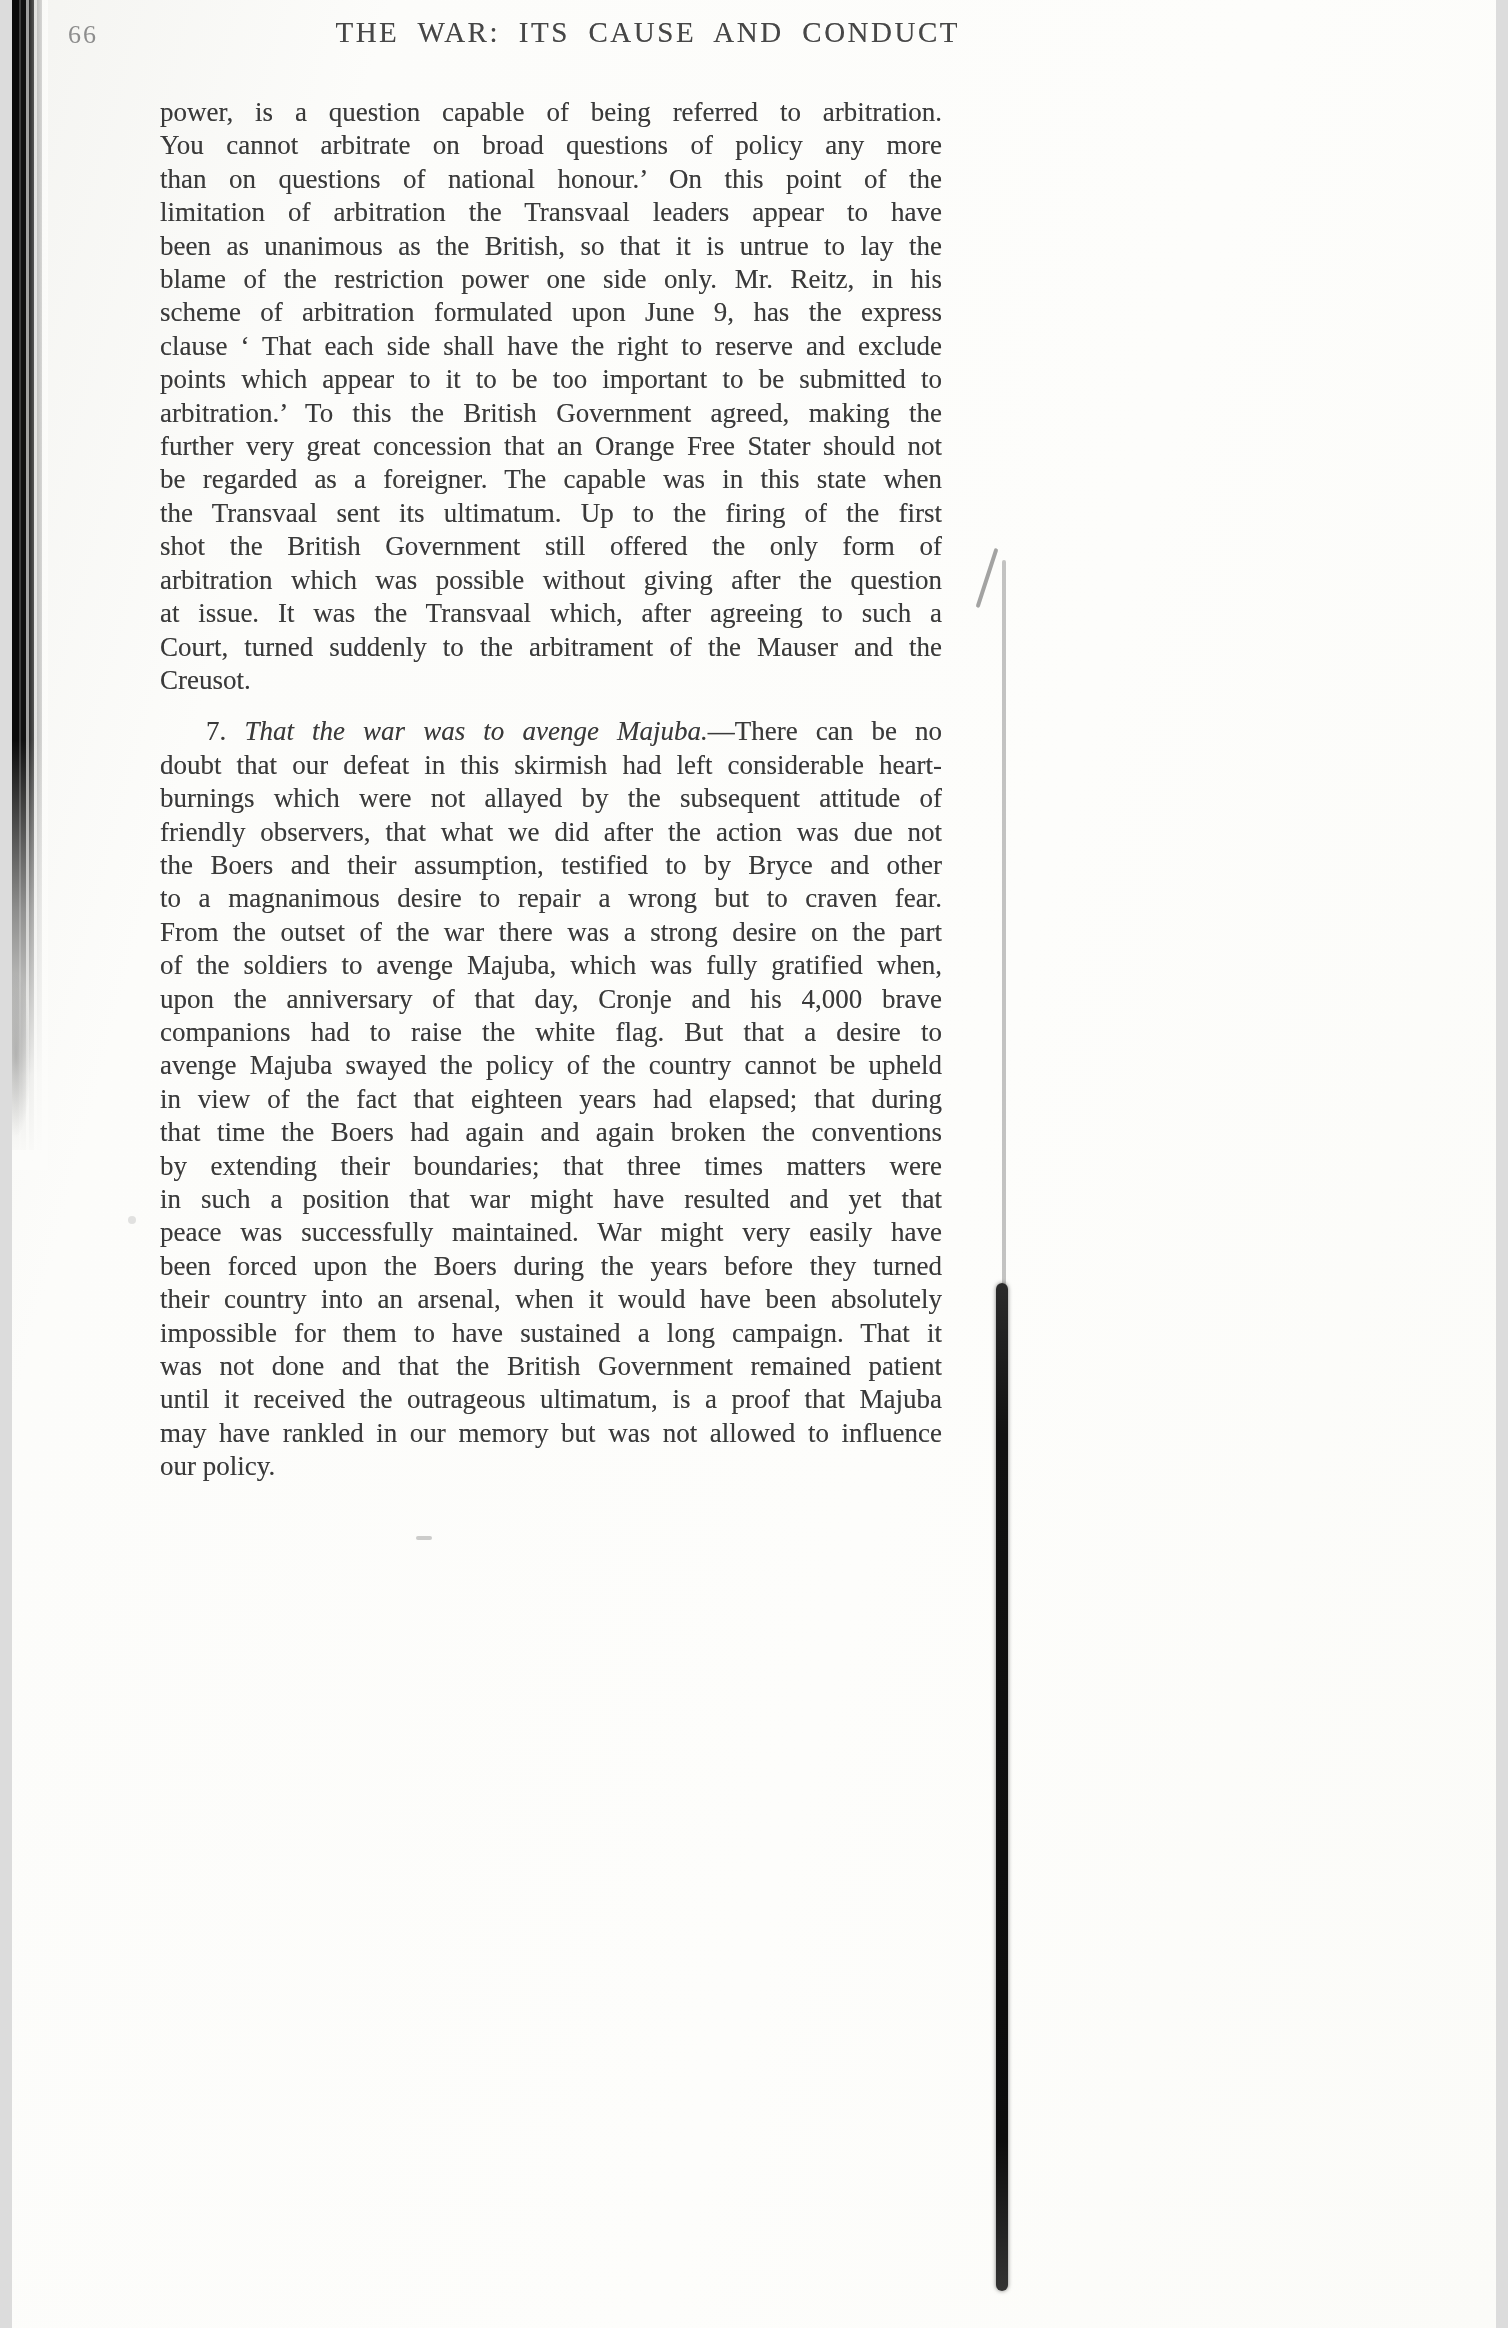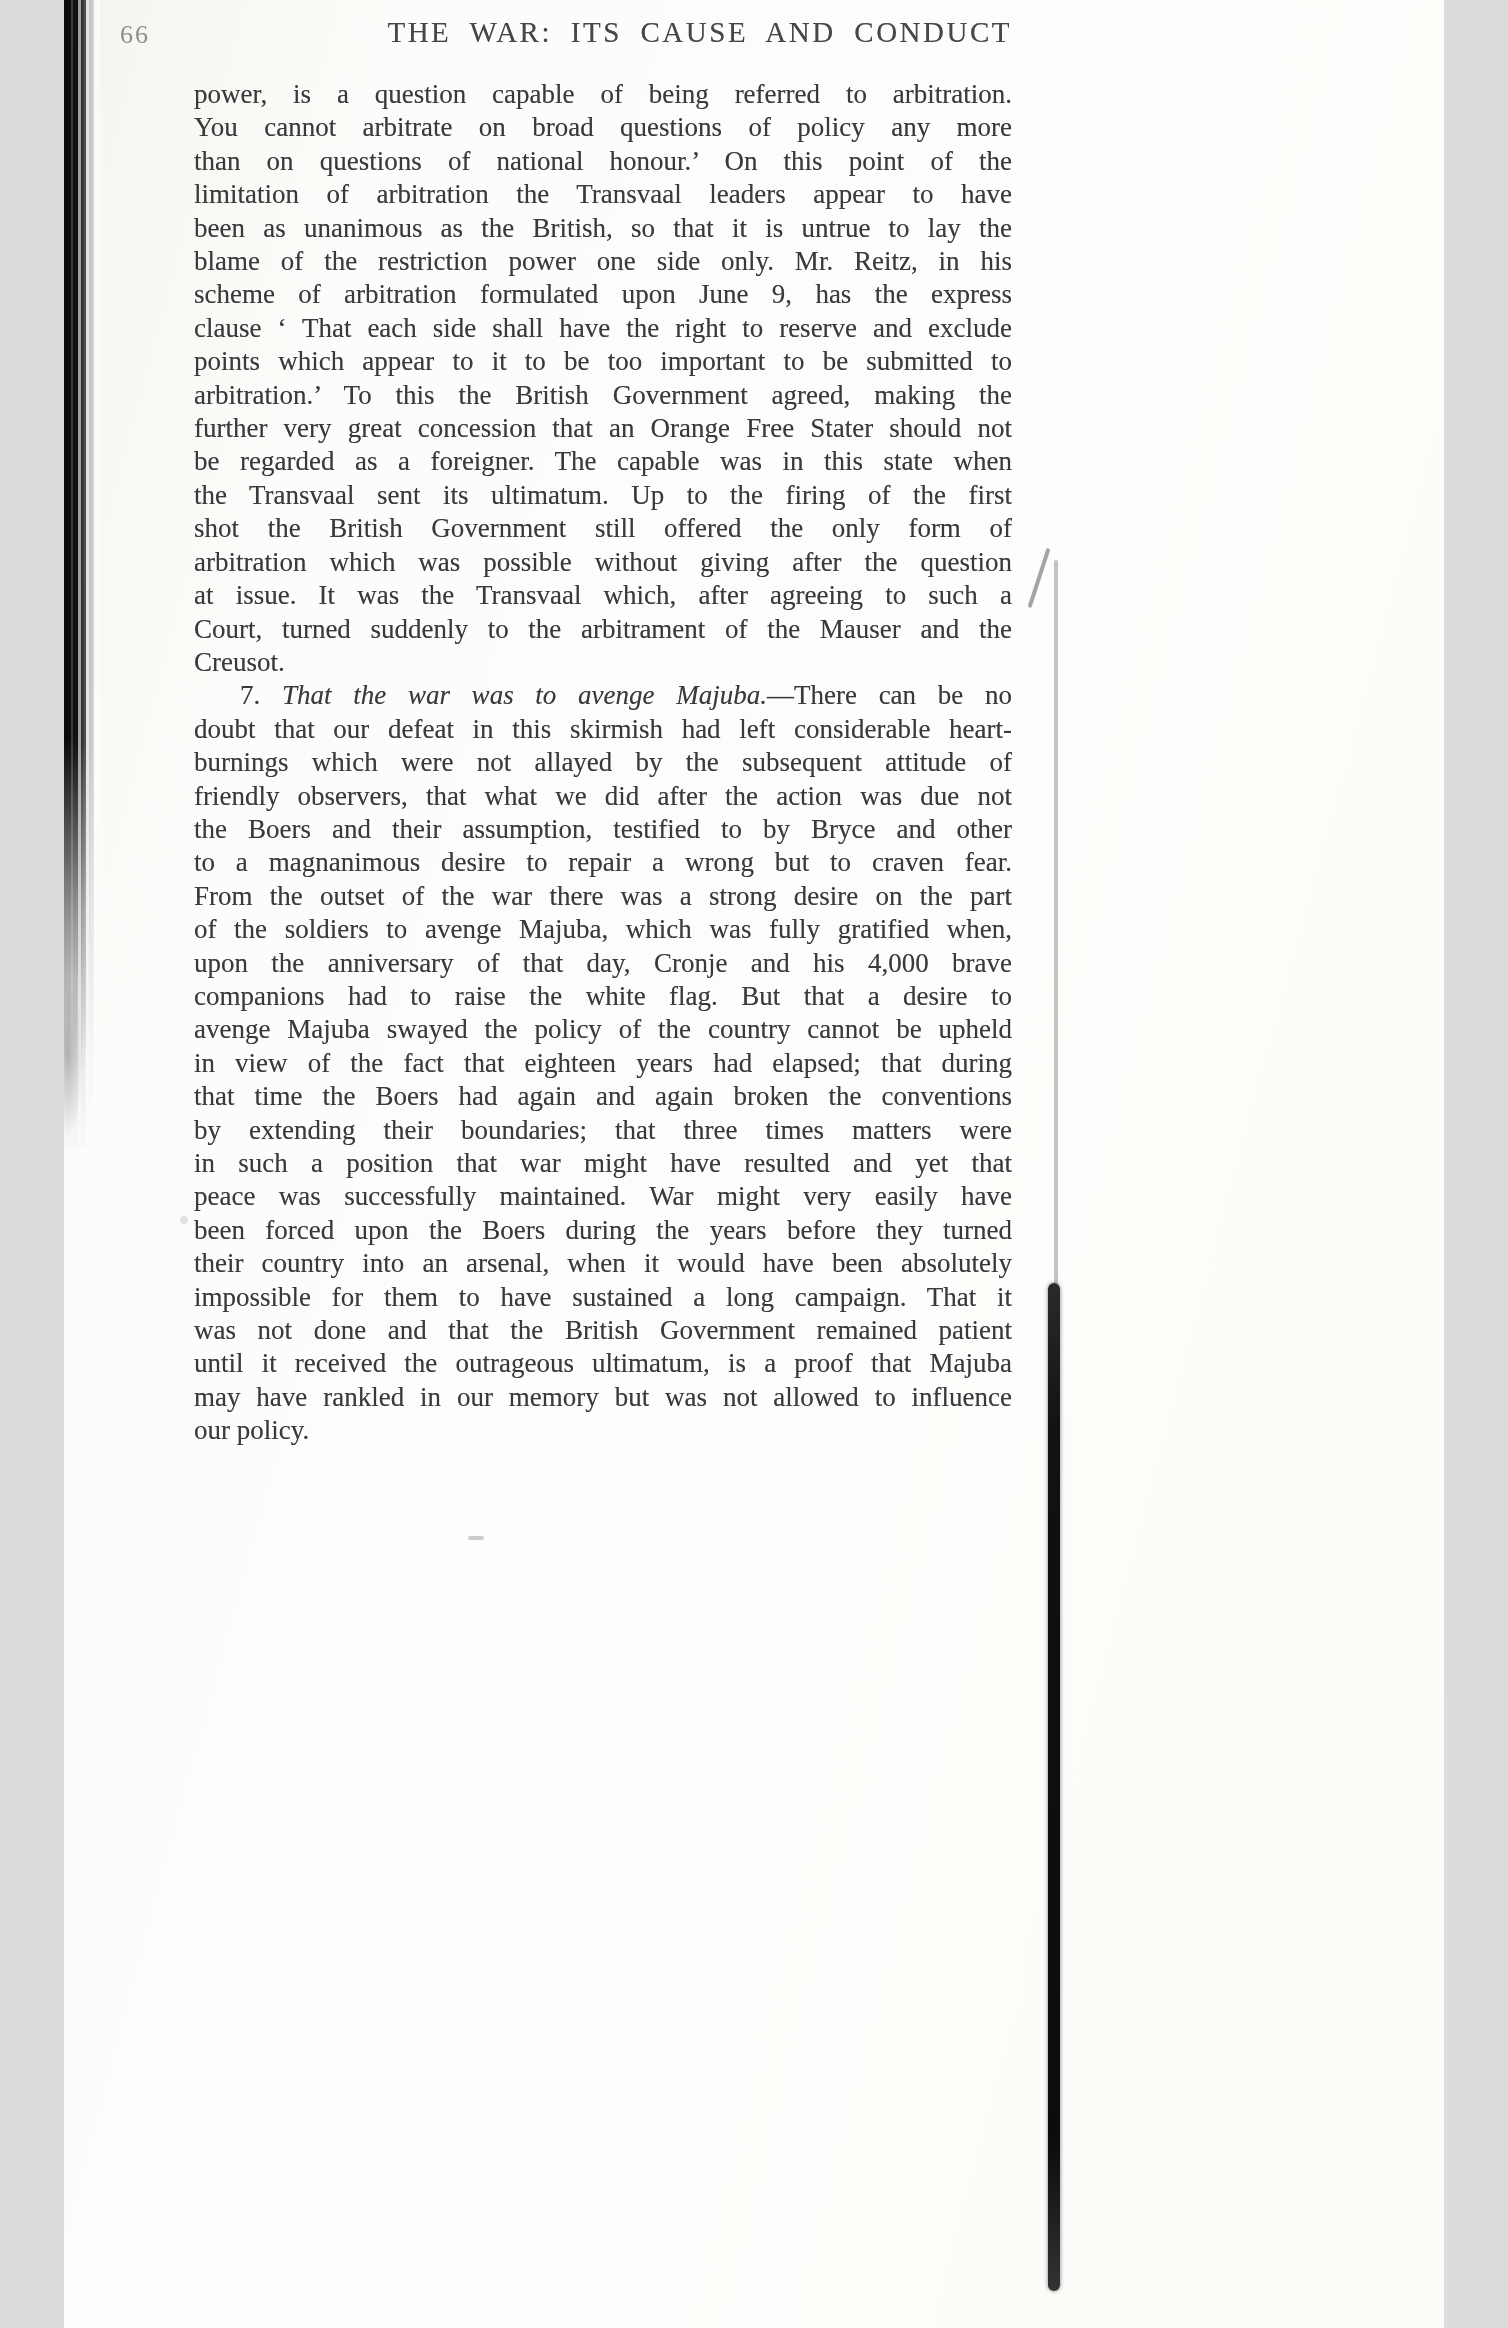--- a/index.html
+++ b/index.html
@@ -1,18 +1,18 @@
 <!DOCTYPE html>
 <html><head>
 <meta charset="utf-8">
 <style>
   html, body { margin: 0; padding: 0; background: #dcdcdc; }
   .page {
     position: relative;
-    width: 1380px;
+    width: 1484px;
     height: 2328px;
     margin: 0 auto;
     background: linear-gradient(105deg, #f4f4f1 0%, #fcfcfa 18%, #fdfdfb 60%, #fbfbf8 100%);
     overflow: hidden;
     font-family: "Liberation Serif", "DejaVu Serif", serif;
   }
 
   
   .page-number {
     position: absolute; left: 56px; top: 20px;
@@ -25,21 +25,21 @@
     letter-spacing: 2.5px; word-spacing: 9px;
     text-shadow: 0 0 0.5px rgba(40,40,40,0.45);
   }
 
   
   .page-body {
     position: absolute; left: 130px; top: 78px; width: 818px;
     font-size: 27px; line-height: 33.4px; color: #3a3a3a;
     text-shadow: 0 0 0.4px rgba(30,30,30,0.4);
   }
-  .paragraph { margin: 0; padding: 0; }
+  .paragraph { margin: 18px; padding: 0; }
   .line { text-align: justify; text-align-last: justify; }
   .line.last { text-align-last: left; }
   .line.indent { text-indent: 46px; }
   .italic { font-style: italic; }
 
   
   .artifact { position: absolute; pointer-events: none; }
   .binding-streaks {
     left: 0; top: 0; width: 30px; height: 1150px;
     background: repeating-linear-gradient(to right,

